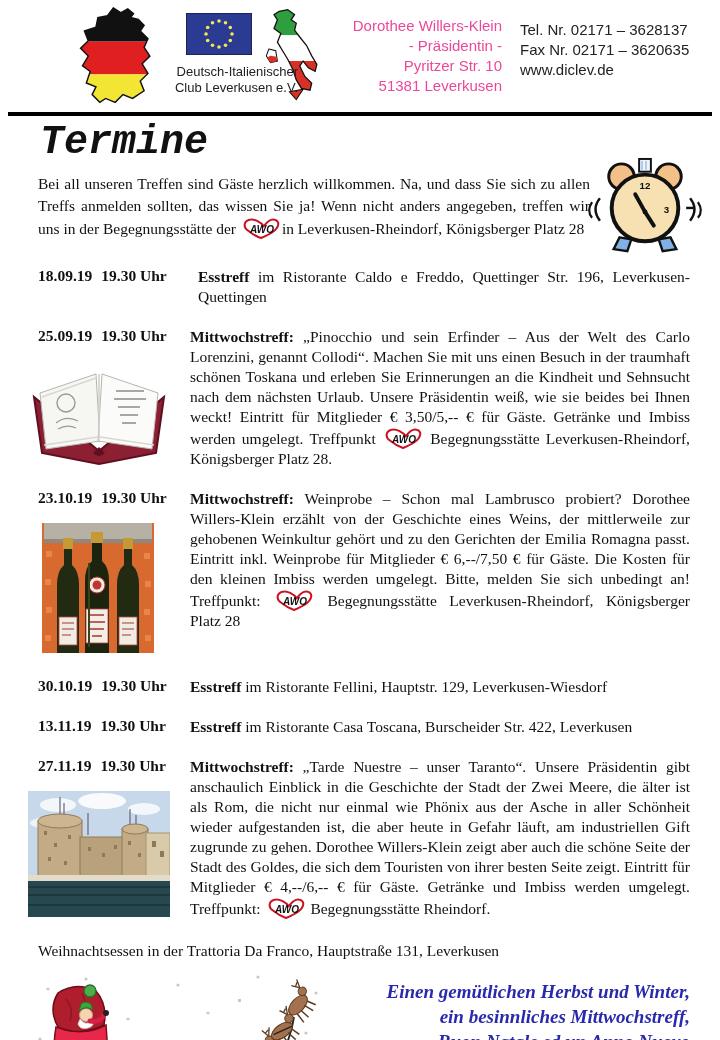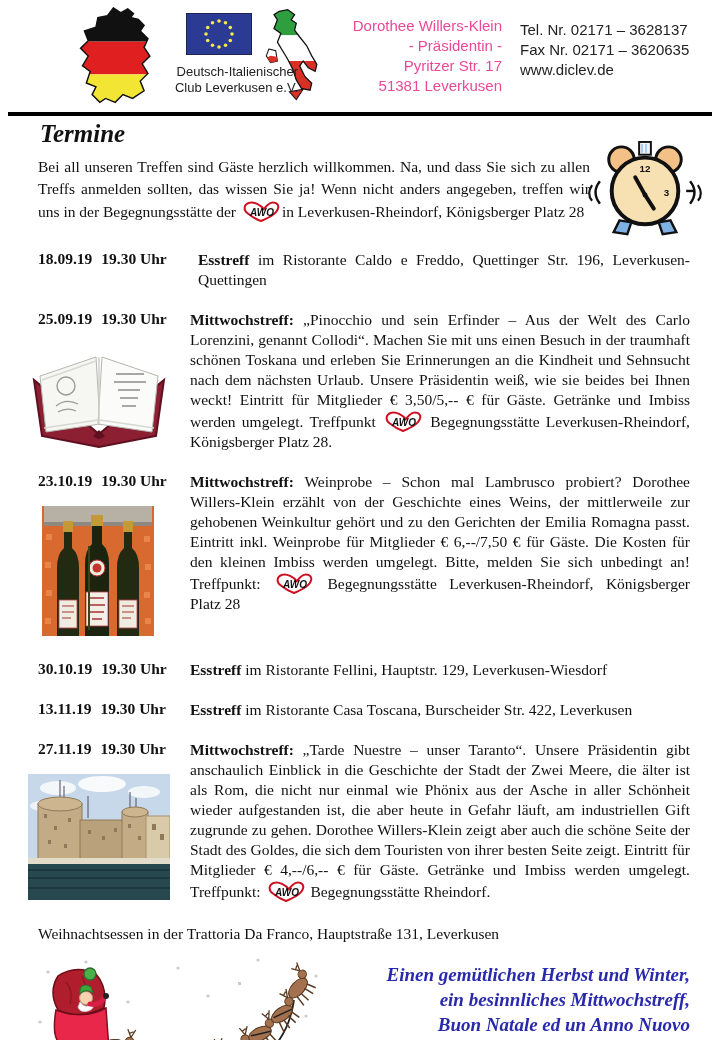--- a/index.html
+++ b/index.html
@@ -11,21 +11,21 @@
   .euflag{position:absolute;left:186px;top:13px;}
   .italy{position:absolute;left:262px;top:6px;}
   .club-name{position:absolute;left:142px;top:64px;width:156px;text-align:right;
              font-size:13px;line-height:16px;color:#222;}
   .president{position:absolute;left:330px;top:16px;width:172px;text-align:right;
              font-size:15px;line-height:20px;color:#ec4899;}
   .contact{position:absolute;left:520px;top:20px;width:195px;font-size:15px;line-height:20px;color:#222;}
   .rule{border:none;border-top:4px solid #000;margin:0 8px;}
   
   .main{padding:2px 30px 0 38px;}
-  .termine{font-size:25px;font-style:italic;font-weight:bold;margin:2px 0 8px 2px;}
+  .termine{font-size:40px;font-style:italic;font-weight:bold;margin:2px 0 8px 2px;font-family:Liberation Mono, monospace;}
   .intro{position:relative;min-height:78px;}
   .intro-p{width:552px;margin:0;text-align:justify;font-size:15.5px;line-height:22px;}
   .clock-wrap{position:absolute;right:-16px;top:-16px;}
   
   .event-row{display:flex;margin-top:20px;}
   .event-row:first-child{margin-top:16px;gap:8px;}
   .ev-left{width:152px;flex:0 0 152px;}
   .ev-date{font-weight:bold;font-size:15.5px;white-space:nowrap;}
   .ev-date .t{margin-left:9px;}
   .ev-text{flex:1;text-align:justify;font-size:15.5px;line-height:20px;}
@@ -96,21 +96,21 @@
     </svg>
 
     <div class="club-name">
       <div>Deutsch-Italienischer</div>
       <div>Club Leverkusen e.V.</div>
     </div>
 
     <div class="president">
       <div>Dorothee Willers-Klein</div>
       <div>- Präsidentin -</div>
-      <div>Pyritzer Str. 17</div>
+      <div>Pyritzer Str. 10</div>
       <div>51381 Leverkusen</div>
     </div>
 
     <div class="contact">
       <div>Tel. Nr. 02171 – 3628137</div>
       <div>Fax Nr. 02171 – 3620635</div>
       <div>www.diclev.de</div>
     </div>
   </div>
 

